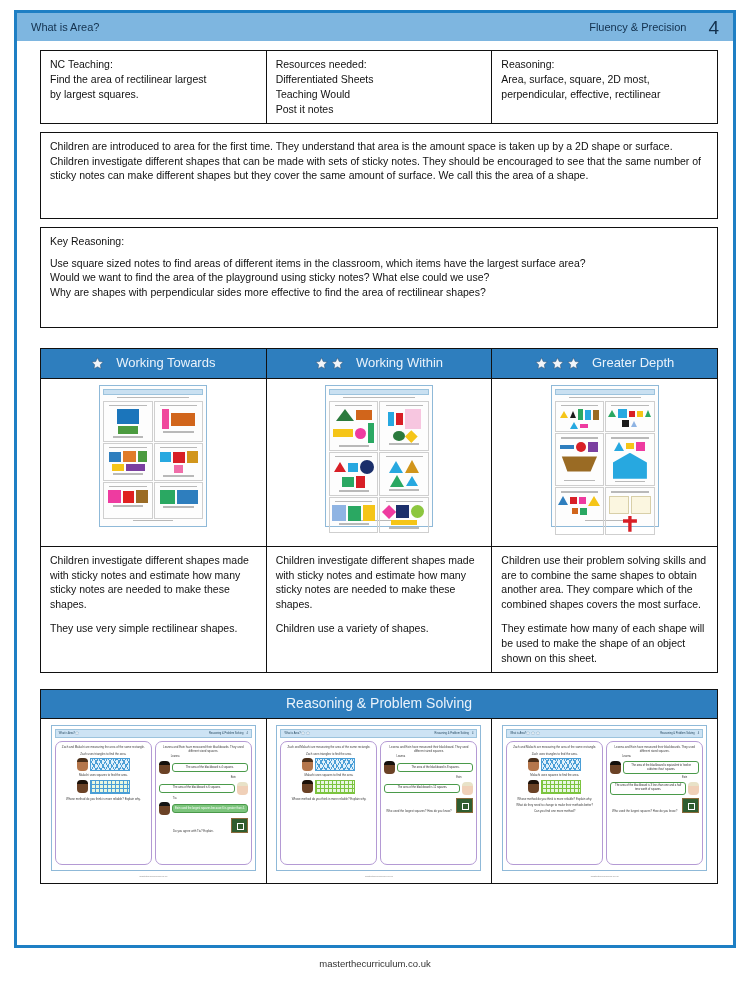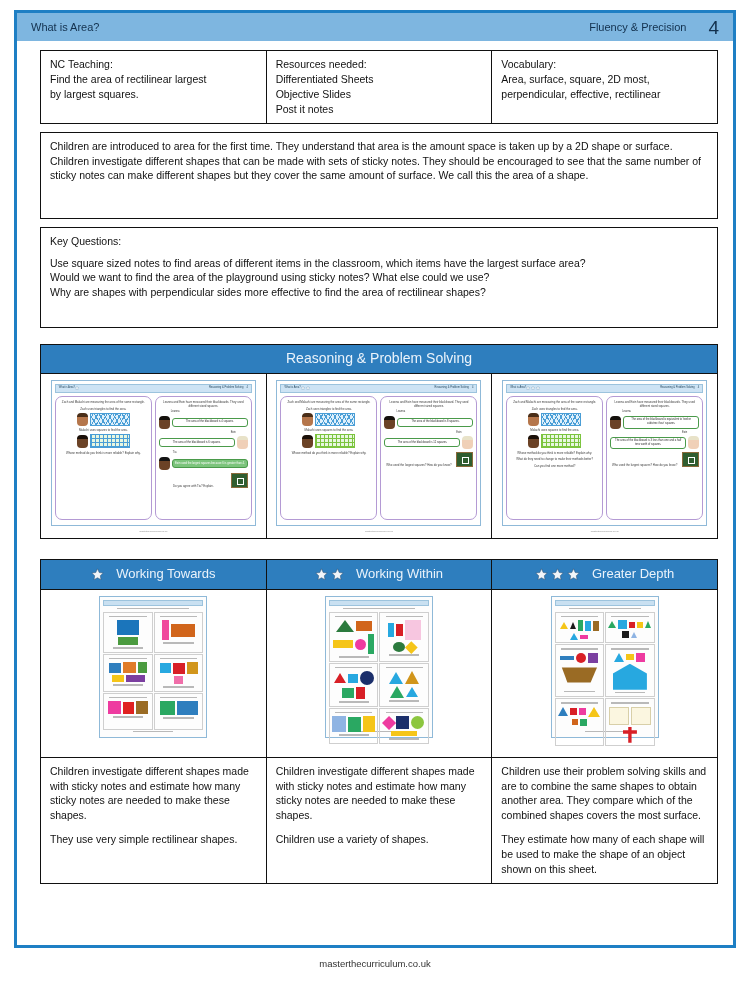--- a/index.html
+++ b/index.html
@@ -198,25 +198,25 @@
       <tbody>
           <tr class="info-row">
         <td>
           <div>NC Teaching:</div>
           <div>Find the area of rectilinear largest</div>
           <div>by largest squares.</div>
         </td>
         <td>
           <div>Resources needed:</div>
           <div>Differentiated Sheets</div>
-          <div>Objective Slides</div>
+          <div>Teaching Would</div>
           <div>Post it notes</div>
         </td>
         <td>
-          <div>Vocabulary:</div>
+          <div>Reasoning:</div>
           <div>Area, surface, square, 2D most,</div>
           <div>perpendicular, effective, rectilinear</div>
         </td>
       </tr>
     </tbody>
       </table>
 
     <table class="tbl" style="margin-top:8px">
       <tbody>
           <tr>
@@ -224,24 +224,304 @@
           <p>Children are introduced to area for the first time. They understand that area is the amount space is taken up by a 2D shape or surface. Children investigate different shapes that can be made with sets of sticky notes. They should be encouraged to see that the same number of sticky notes can make different shapes but they cover the same amount of surface. We call this the area of a shape.</p>
         </td>
       </tr>
     </tbody>
       </table>
 
     <table class="tbl" style="margin-top:8px">
       <tbody>
           <tr>
         <td class="kq-cell" style="height:100px">
-          <div class="kq-title">Key Questions:</div>
+          <div class="kq-title">Key Reasoning:</div>
           <div class="kq-line">Use square sized notes to find areas of different items in the classroom, which items have the largest surface area?</div>
           <div class="kq-line">Would we want to find the area of the playground using sticky notes? What else could we use?</div>
           <div class="kq-line">Why are shapes with perpendicular sides more effective to find the area of rectilinear shapes?</div>
+        </td>
+      </tr>
+    </tbody>
+      </table>
+
+    <table class="tbl" style="margin-top:20px">
+      <tbody>
+          <tr class="diff-head">
+        <td>
+          <div class="diff-head-inner">
+            <span class="stars" id="stars0">
+                  <svg class="star" viewBox="0 0 24 24">
+                    <path d="M12 1.5l3.2 6.9 7.3.9-5.4 5 1.4 7.2L12 18l-6.5 3.5 1.4-7.2-5.4-5 7.3-.9z" fill="#f2f6fa" stroke="#2e4d6b" stroke-width="0.9"></path>
+                  </svg>
+                </span>
+            <span>Working Towards</span>
+          </div>
+        </td>
+        <td>
+          <div class="diff-head-inner">
+            <span class="stars" id="stars1">
+                  <svg class="star" viewBox="0 0 24 24">
+                    <path d="M12 1.5l3.2 6.9 7.3.9-5.4 5 1.4 7.2L12 18l-6.5 3.5 1.4-7.2-5.4-5 7.3-.9z" fill="#f2f6fa" stroke="#2e4d6b" stroke-width="0.9"></path>
+                  </svg>
+                  <svg class="star" viewBox="0 0 24 24">
+                    <path d="M12 1.5l3.2 6.9 7.3.9-5.4 5 1.4 7.2L12 18l-6.5 3.5 1.4-7.2-5.4-5 7.3-.9z" fill="#f2f6fa" stroke="#2e4d6b" stroke-width="0.9"></path>
+                  </svg>
+                </span>
+            <span>Working Within</span>
+          </div>
+        </td>
+        <td>
+          <div class="diff-head-inner">
+            <span class="stars" id="stars2">
+                  <svg class="star" viewBox="0 0 24 24">
+                    <path d="M12 1.5l3.2 6.9 7.3.9-5.4 5 1.4 7.2L12 18l-6.5 3.5 1.4-7.2-5.4-5 7.3-.9z" fill="#f2f6fa" stroke="#2e4d6b" stroke-width="0.9"></path>
+                  </svg>
+                  <svg class="star" viewBox="0 0 24 24">
+                    <path d="M12 1.5l3.2 6.9 7.3.9-5.4 5 1.4 7.2L12 18l-6.5 3.5 1.4-7.2-5.4-5 7.3-.9z" fill="#f2f6fa" stroke="#2e4d6b" stroke-width="0.9"></path>
+                  </svg>
+                  <svg class="star" viewBox="0 0 24 24">
+                    <path d="M12 1.5l3.2 6.9 7.3.9-5.4 5 1.4 7.2L12 18l-6.5 3.5 1.4-7.2-5.4-5 7.3-.9z" fill="#f2f6fa" stroke="#2e4d6b" stroke-width="0.9"></path>
+                  </svg>
+                </span>
+            <span>Greater Depth</span>
+          </div>
+        </td>
+      </tr>
+      <tr>
+        <td class="thumb-cell">
+              <div class="ws" id="ws0">
+                <div class="ws-top"></div>
+                <div class="ws-title">
+                  <div class="tline" style="width:72%"></div>
+                </div>
+                <div class="ws-grid">
+                  <div class="ws-box">
+                    <div class="tline" style="width:86%"></div>
+                    <div class="shapes">
+                      <span class="sq" style="width:22px;height:15px;background:#1b75bb"></span>
+                      <span class="sq" style="width:20px;height:8px;background:#4b9b3f"></span>
+                    </div>
+                    <div class="tline" style="width:70%;margin-top:2px"></div>
+                  </div>
+                  <div class="ws-box">
+                    <div class="tline" style="width:86%"></div>
+                    <div class="shapes">
+                      <span class="sq" style="width:7px;height:20px;background:#f0489c"></span>
+                      <span class="sq" style="width:24px;height:13px;background:#d1651b"></span>
+                    </div>
+                    <div class="tline" style="width:70%;margin-top:2px"></div>
+                  </div>
+                  <div class="ws-box">
+                    <div class="tline" style="width:86%"></div>
+                    <div class="shapes">
+                      <span class="sq" style="width:12px;height:10px;background:#2e7ebe"></span>
+                      <span class="sq" style="width:13px;height:11px;background:#e07b28"></span>
+                      <span class="sq" style="width:9px;height:11px;background:#4b9b3f"></span>
+                      <span class="sq" style="width:12px;height:7px;background:#f5c518"></span>
+                      <span class="sq" style="width:19px;height:7px;background:#7b3fa0"></span>
+                    </div>
+                    <div class="tline" style="width:70%;margin-top:2px"></div>
+                  </div>
+                  <div class="ws-box">
+                    <div class="tline" style="width:86%"></div>
+                    <div class="shapes">
+                      <span class="sq" style="width:11px;height:10px;background:#27a8e0"></span>
+                      <span class="sq" style="width:12px;height:11px;background:#d81f26"></span>
+                      <span class="sq" style="width:11px;height:12px;background:#d1951b"></span>
+                      <span class="sq" style="width:9px;height:8px;background:#f06ea9"></span>
+                    </div>
+                    <div class="tline" style="width:70%;margin-top:2px"></div>
+                  </div>
+                  <div class="ws-box">
+                    <div class="tline" style="width:86%"></div>
+                    <div class="shapes">
+                      <span class="sq" style="width:13px;height:13px;background:#ee3ba0"></span>
+                      <span class="sq" style="width:11px;height:12px;background:#e02020"></span>
+                      <span class="sq" style="width:12px;height:13px;background:#9a6b24"></span>
+                    </div>
+                    <div class="tline" style="width:70%;margin-top:2px"></div>
+                  </div>
+                  <div class="ws-box">
+                    <div class="tline" style="width:86%"></div>
+                    <div class="shapes">
+                      <span class="sq" style="width:15px;height:14px;background:#2aa862"></span>
+                      <span class="sq" style="width:21px;height:14px;background:#2e7ebe"></span>
+                    </div>
+                    <div class="tline" style="width:70%;margin-top:2px"></div>
+                  </div>
+                </div>
+                <div class="ws-foot">
+                  <div class="tline" style="width:40%"></div>
+                </div>
+              </div>
+            </td>
+        <td class="thumb-cell">
+              <div class="ws" id="ws1">
+                <div class="ws-top"></div>
+                <div class="ws-title">
+                  <div class="tline" style="width:72%"></div>
+                </div>
+                <div class="ws-grid">
+                  <div class="ws-box">
+                    <div class="tline" style="width:86%"></div>
+                    <div class="shapes">
+                      <span class="tri" style="border-width:0 9px 12px 9px;border-color:transparent transparent #2b7a3d transparent"></span>
+                      <span class="sq" style="width:16px;height:10px;background:#d1651b"></span>
+                      <span class="sq" style="width:20px;height:8px;background:#f5c518"></span>
+                      <span class="circ" style="width:11px;height:11px;background:#ee3ba0"></span>
+                      <span class="sq" style="width:6px;height:20px;background:#2aa862"></span>
+                    </div>
+                    <div class="tline" style="width:70%;margin-top:2px"></div>
+                  </div>
+                  <div class="ws-box">
+                    <div class="tline" style="width:86%"></div>
+                    <div class="shapes">
+                      <span class="sq" style="width:6px;height:14px;background:#27a8e0"></span>
+                      <span class="sq" style="width:7px;height:12px;background:#d81f26"></span>
+                      <span class="sq" style="width:16px;height:20px;background:#f7c6e0"></span>
+                      <span class="circ" style="width:12px;height:10px;background:#2b7a3d"></span>
+                      <span style="display:block;width:8.64px;height:8.64px;background:#f5c518;transform:rotate(45deg)"></span>
+                    </div>
+                    <div class="tline" style="width:70%;margin-top:2px"></div>
+                  </div>
+                  <div class="ws-box">
+                    <div class="tline" style="width:86%"></div>
+                    <div class="shapes">
+                      <span class="tri" style="border-width:0 6px 10px 6px;border-color:transparent transparent #d81f26 transparent"></span>
+                      <span class="sq" style="width:10px;height:9px;background:#27a8e0"></span>
+                      <span class="circ" style="width:14px;height:14px;background:#1b2f6b"></span>
+                      <span class="sq" style="width:12px;height:10px;background:#2aa862"></span>
+                      <span class="sq" style="width:9px;height:12px;background:#d81f26"></span>
+                    </div>
+                    <div class="tline" style="width:70%;margin-top:2px"></div>
+                  </div>
+                  <div class="ws-box">
+                    <div class="tline" style="width:86%"></div>
+                    <div class="shapes">
+                      <span class="tri" style="border-width:0 7px 12px 7px;border-color:transparent transparent #27a8e0 transparent"></span>
+                      <span class="tri" style="border-width:0 7.5px 13px 7.5px;border-color:transparent transparent #d1951b transparent"></span>
+                      <span class="tri" style="border-width:0 7px 12px 7px;border-color:transparent transparent #2aa862 transparent"></span>
+                      <span class="tri" style="border-width:0 6px 10px 6px;border-color:transparent transparent #27a8e0 transparent"></span>
+                    </div>
+                    <div class="tline" style="width:70%;margin-top:2px"></div>
+                  </div>
+                  <div class="ws-box">
+                    <div class="tline" style="width:86%"></div>
+                    <div class="shapes">
+                      <span class="sq" style="width:14px;height:16px;background:#8fb4e3"></span>
+                      <span class="sq" style="width:13px;height:15px;background:#2aa862"></span>
+                      <span class="sq" style="width:12px;height:16px;background:#f5c518"></span>
+                    </div>
+                    <div class="tline" style="width:70%;margin-top:2px"></div>
+                  </div>
+                  <div class="ws-box">
+                    <div class="tline" style="width:86%"></div>
+                    <div class="shapes">
+                      <span style="display:block;width:10.08px;height:10.08px;background:#ee3ba0;transform:rotate(45deg)"></span>
+                      <span class="sq" style="width:13px;height:13px;background:#1b2f6b"></span>
+                      <span class="circ" style="width:13px;height:13px;background:#8cc63f"></span>
+                      <span class="sq" style="width:26px;height:5px;background:#f5c518"></span>
+                    </div>
+                    <div class="tline" style="width:70%;margin-top:2px"></div>
+                  </div>
+                </div>
+                <div class="ws-foot">
+                  <div class="tline" style="width:40%"></div>
+                </div>
+              </div>
+            </td>
+        <td class="thumb-cell">
+              <div class="ws" id="ws2">
+                <div class="ws-top"></div>
+                <div class="ws-title">
+                  <div class="tline" style="width:72%"></div>
+                </div>
+                <div class="ws-grid">
+                  <div class="ws-box">
+                    <div class="tline" style="width:86%"></div>
+                    <div class="shapes">
+                      <span class="tri" style="border-width:0 4px 7px 4px;border-color:transparent transparent #f5c518 transparent"></span>
+                      <span class="tri" style="border-width:0 3.5px 7px 3.5px;border-color:transparent transparent #1b1b1b transparent"></span>
+                      <span class="sq" style="width:5px;height:11px;background:#2aa862"></span>
+                      <span class="sq" style="width:6px;height:10px;background:#27a8e0"></span>
+                      <span class="sq" style="width:6px;height:10px;background:#9a6b24"></span>
+                      <span class="tri" style="border-width:0 4px 7px 4px;border-color:transparent transparent #27a8e0 transparent"></span>
+                      <span class="sq" style="width:8px;height:4px;background:#ee3ba0"></span>
+                    </div>
+                  </div>
+                  <div class="ws-box">
+                    <div class="tline" style="width:86%"></div>
+                    <div class="shapes">
+                      <span class="tri" style="border-width:0 4px 7px 4px;border-color:transparent transparent #2aa862 transparent"></span>
+                      <span class="sq" style="width:9px;height:9px;background:#27a8e0"></span>
+                      <span class="sq" style="width:6px;height:6px;background:#d81f26"></span>
+                      <span class="sq" style="width:6px;height:6px;background:#f5c518"></span>
+                      <span class="tri" style="border-width:0 3.5px 7px 3.5px;border-color:transparent transparent #2aa862 transparent"></span>
+                      <span class="sq" style="width:7px;height:7px;background:#1b1b1b"></span>
+                      <span class="tri" style="border-width:0 3.5px 6px 3.5px;border-color:transparent transparent #8fb4e3 transparent"></span>
+                    </div>
+                  </div>
+                  <div class="ws-box">
+                    <div class="tline" style="width:86%"></div>
+                    <div class="shapes">
+                      <span class="sq" style="width:14px;height:4px;background:#2e7ebe"></span>
+                      <span class="circ" style="width:10px;height:10px;background:#d81f26"></span>
+                      <span class="sq" style="width:10px;height:10px;background:#7b3fa0"></span>
+                      <span style="display:block;width:40px;height:24px;background:#9a6b24;clip-path:polygon(6% 12%,94% 12%,78% 74%,20% 74%);"></span>
+                    </div>
+                    <div class="tline" style="width:70%;margin-top:2px"></div>
+                  </div>
+                  <div class="ws-box">
+                    <div class="tline" style="width:86%"></div>
+                    <div class="shapes">
+                      <span class="tri" style="border-width:0 5px 9px 5px;border-color:transparent transparent #27a8e0 transparent"></span>
+                      <span class="sq" style="width:8px;height:6px;background:#f5c518"></span>
+                      <span class="sq" style="width:9px;height:9px;background:#ee3ba0"></span>
+                      <span style="display:block;width:34px;height:26px;background:#27a8e0;clip-path:polygon(50% 0,100% 38%,100% 100%,0 100%,0 38%);"></span>
+                    </div>
+                    <div class="tline" style="width:70%;margin-top:2px"></div>
+                  </div>
+                  <div class="ws-box">
+                    <div class="tline" style="width:86%"></div>
+                    <div class="shapes">
+                      <span class="tri" style="border-width:0 5.5px 9px 5.5px;border-color:transparent transparent #2e7ebe transparent"></span>
+                      <span class="sq" style="width:7px;height:7px;background:#d81f26"></span>
+                      <span class="sq" style="width:7px;height:7px;background:#ee3ba0"></span>
+                      <span class="tri" style="border-width:0 6px 10px 6px;border-color:transparent transparent #f5c518 transparent"></span>
+                      <span class="sq" style="width:6px;height:6px;background:#d1651b"></span>
+                      <span class="sq" style="width:7px;height:7px;background:#2aa862"></span>
+                    </div>
+                  </div>
+                  <div class="ws-box">
+                    <div class="tline" style="width:86%"></div>
+                    <div class="shapes">
+                      <span style="display:block;width:20px;height:18px;background:#fbf6e0;border:0.5px solid #d8cfa8;"></span>
+                      <span style="display:block;width:20px;height:18px;background:#fbf6e0;border:0.5px solid #d8cfa8;"></span>
+                      <span style="display:block;width:14px;height:16px;background:#d81f26;clip-path:polygon(38% 0,62% 0,62% 22%,100% 22%,100% 45%,62% 45%,62% 100%,38% 100%,38% 45%,0 45%,0 22%,38% 22%);"></span>
+                    </div>
+                  </div>
+                </div>
+                <div class="ws-foot">
+                  <div class="tline" style="width:40%"></div>
+                </div>
+              </div>
+            </td>
+      </tr>
+      <tr>
+        <td class="desc-cell">
+          <p>Children investigate different shapes made with sticky notes and estimate how many sticky notes are needed to make these shapes.</p>
+          <p>They use very simple rectilinear shapes.</p>
+        </td>
+        <td class="desc-cell">
+          <p>Children investigate different shapes made with sticky notes and estimate how many sticky notes are needed to make these shapes.</p>
+          <p>Children use a variety of shapes.</p>
+        </td>
+        <td class="desc-cell desc-top">
+          <p>Children use their problem solving skills and are to combine the same shapes to obtain another area. They compare which of the combined shapes covers the most surface.</p>
+          <p>They estimate how many of each shape will be used to make the shape of an object shown on this sheet.</p>
         </td>
       </tr>
     </tbody>
       </table>
 
     <table class="tbl" style="margin-top:16px">
       <tbody>
           <tr class="rps-head">
         <td colspan="3">
           <div class="rps-head-inner">Reasoning &amp; Problem Solving</div>
@@ -414,296 +694,16 @@
                     </div>
                   </div>
                 </div>
                 <div style="text-align:center;margin-top:1px"><span style="font-size:2.4px;color:#888">masterthecurriculum.co.uk</span></div>
               </div>
             </td>
       </tr>
     </tbody>
       </table>
 
-    <table class="tbl" style="margin-top:20px">
-      <tbody>
-          <tr class="diff-head">
-        <td>
-          <div class="diff-head-inner">
-            <span class="stars" id="stars0">
-                  <svg class="star" viewBox="0 0 24 24">
-                    <path d="M12 1.5l3.2 6.9 7.3.9-5.4 5 1.4 7.2L12 18l-6.5 3.5 1.4-7.2-5.4-5 7.3-.9z" fill="#f2f6fa" stroke="#2e4d6b" stroke-width="0.9"></path>
-                  </svg>
-                </span>
-            <span>Working Towards</span>
-          </div>
-        </td>
-        <td>
-          <div class="diff-head-inner">
-            <span class="stars" id="stars1">
-                  <svg class="star" viewBox="0 0 24 24">
-                    <path d="M12 1.5l3.2 6.9 7.3.9-5.4 5 1.4 7.2L12 18l-6.5 3.5 1.4-7.2-5.4-5 7.3-.9z" fill="#f2f6fa" stroke="#2e4d6b" stroke-width="0.9"></path>
-                  </svg>
-                  <svg class="star" viewBox="0 0 24 24">
-                    <path d="M12 1.5l3.2 6.9 7.3.9-5.4 5 1.4 7.2L12 18l-6.5 3.5 1.4-7.2-5.4-5 7.3-.9z" fill="#f2f6fa" stroke="#2e4d6b" stroke-width="0.9"></path>
-                  </svg>
-                </span>
-            <span>Working Within</span>
-          </div>
-        </td>
-        <td>
-          <div class="diff-head-inner">
-            <span class="stars" id="stars2">
-                  <svg class="star" viewBox="0 0 24 24">
-                    <path d="M12 1.5l3.2 6.9 7.3.9-5.4 5 1.4 7.2L12 18l-6.5 3.5 1.4-7.2-5.4-5 7.3-.9z" fill="#f2f6fa" stroke="#2e4d6b" stroke-width="0.9"></path>
-                  </svg>
-                  <svg class="star" viewBox="0 0 24 24">
-                    <path d="M12 1.5l3.2 6.9 7.3.9-5.4 5 1.4 7.2L12 18l-6.5 3.5 1.4-7.2-5.4-5 7.3-.9z" fill="#f2f6fa" stroke="#2e4d6b" stroke-width="0.9"></path>
-                  </svg>
-                  <svg class="star" viewBox="0 0 24 24">
-                    <path d="M12 1.5l3.2 6.9 7.3.9-5.4 5 1.4 7.2L12 18l-6.5 3.5 1.4-7.2-5.4-5 7.3-.9z" fill="#f2f6fa" stroke="#2e4d6b" stroke-width="0.9"></path>
-                  </svg>
-                </span>
-            <span>Greater Depth</span>
-          </div>
-        </td>
-      </tr>
-      <tr>
-        <td class="thumb-cell">
-              <div class="ws" id="ws0">
-                <div class="ws-top"></div>
-                <div class="ws-title">
-                  <div class="tline" style="width:72%"></div>
-                </div>
-                <div class="ws-grid">
-                  <div class="ws-box">
-                    <div class="tline" style="width:86%"></div>
-                    <div class="shapes">
-                      <span class="sq" style="width:22px;height:15px;background:#1b75bb"></span>
-                      <span class="sq" style="width:20px;height:8px;background:#4b9b3f"></span>
-                    </div>
-                    <div class="tline" style="width:70%;margin-top:2px"></div>
-                  </div>
-                  <div class="ws-box">
-                    <div class="tline" style="width:86%"></div>
-                    <div class="shapes">
-                      <span class="sq" style="width:7px;height:20px;background:#f0489c"></span>
-                      <span class="sq" style="width:24px;height:13px;background:#d1651b"></span>
-                    </div>
-                    <div class="tline" style="width:70%;margin-top:2px"></div>
-                  </div>
-                  <div class="ws-box">
-                    <div class="tline" style="width:86%"></div>
-                    <div class="shapes">
-                      <span class="sq" style="width:12px;height:10px;background:#2e7ebe"></span>
-                      <span class="sq" style="width:13px;height:11px;background:#e07b28"></span>
-                      <span class="sq" style="width:9px;height:11px;background:#4b9b3f"></span>
-                      <span class="sq" style="width:12px;height:7px;background:#f5c518"></span>
-                      <span class="sq" style="width:19px;height:7px;background:#7b3fa0"></span>
-                    </div>
-                    <div class="tline" style="width:70%;margin-top:2px"></div>
-                  </div>
-                  <div class="ws-box">
-                    <div class="tline" style="width:86%"></div>
-                    <div class="shapes">
-                      <span class="sq" style="width:11px;height:10px;background:#27a8e0"></span>
-                      <span class="sq" style="width:12px;height:11px;background:#d81f26"></span>
-                      <span class="sq" style="width:11px;height:12px;background:#d1951b"></span>
-                      <span class="sq" style="width:9px;height:8px;background:#f06ea9"></span>
-                    </div>
-                    <div class="tline" style="width:70%;margin-top:2px"></div>
-                  </div>
-                  <div class="ws-box">
-                    <div class="tline" style="width:86%"></div>
-                    <div class="shapes">
-                      <span class="sq" style="width:13px;height:13px;background:#ee3ba0"></span>
-                      <span class="sq" style="width:11px;height:12px;background:#e02020"></span>
-                      <span class="sq" style="width:12px;height:13px;background:#9a6b24"></span>
-                    </div>
-                    <div class="tline" style="width:70%;margin-top:2px"></div>
-                  </div>
-                  <div class="ws-box">
-                    <div class="tline" style="width:86%"></div>
-                    <div class="shapes">
-                      <span class="sq" style="width:15px;height:14px;background:#2aa862"></span>
-                      <span class="sq" style="width:21px;height:14px;background:#2e7ebe"></span>
-                    </div>
-                    <div class="tline" style="width:70%;margin-top:2px"></div>
-                  </div>
-                </div>
-                <div class="ws-foot">
-                  <div class="tline" style="width:40%"></div>
-                </div>
-              </div>
-            </td>
-        <td class="thumb-cell">
-              <div class="ws" id="ws1">
-                <div class="ws-top"></div>
-                <div class="ws-title">
-                  <div class="tline" style="width:72%"></div>
-                </div>
-                <div class="ws-grid">
-                  <div class="ws-box">
-                    <div class="tline" style="width:86%"></div>
-                    <div class="shapes">
-                      <span class="tri" style="border-width:0 9px 12px 9px;border-color:transparent transparent #2b7a3d transparent"></span>
-                      <span class="sq" style="width:16px;height:10px;background:#d1651b"></span>
-                      <span class="sq" style="width:20px;height:8px;background:#f5c518"></span>
-                      <span class="circ" style="width:11px;height:11px;background:#ee3ba0"></span>
-                      <span class="sq" style="width:6px;height:20px;background:#2aa862"></span>
-                    </div>
-                    <div class="tline" style="width:70%;margin-top:2px"></div>
-                  </div>
-                  <div class="ws-box">
-                    <div class="tline" style="width:86%"></div>
-                    <div class="shapes">
-                      <span class="sq" style="width:6px;height:14px;background:#27a8e0"></span>
-                      <span class="sq" style="width:7px;height:12px;background:#d81f26"></span>
-                      <span class="sq" style="width:16px;height:20px;background:#f7c6e0"></span>
-                      <span class="circ" style="width:12px;height:10px;background:#2b7a3d"></span>
-                      <span style="display:block;width:8.64px;height:8.64px;background:#f5c518;transform:rotate(45deg)"></span>
-                    </div>
-                    <div class="tline" style="width:70%;margin-top:2px"></div>
-                  </div>
-                  <div class="ws-box">
-                    <div class="tline" style="width:86%"></div>
-                    <div class="shapes">
-                      <span class="tri" style="border-width:0 6px 10px 6px;border-color:transparent transparent #d81f26 transparent"></span>
-                      <span class="sq" style="width:10px;height:9px;background:#27a8e0"></span>
-                      <span class="circ" style="width:14px;height:14px;background:#1b2f6b"></span>
-                      <span class="sq" style="width:12px;height:10px;background:#2aa862"></span>
-                      <span class="sq" style="width:9px;height:12px;background:#d81f26"></span>
-                    </div>
-                    <div class="tline" style="width:70%;margin-top:2px"></div>
-                  </div>
-                  <div class="ws-box">
-                    <div class="tline" style="width:86%"></div>
-                    <div class="shapes">
-                      <span class="tri" style="border-width:0 7px 12px 7px;border-color:transparent transparent #27a8e0 transparent"></span>
-                      <span class="tri" style="border-width:0 7.5px 13px 7.5px;border-color:transparent transparent #d1951b transparent"></span>
-                      <span class="tri" style="border-width:0 7px 12px 7px;border-color:transparent transparent #2aa862 transparent"></span>
-                      <span class="tri" style="border-width:0 6px 10px 6px;border-color:transparent transparent #27a8e0 transparent"></span>
-                    </div>
-                    <div class="tline" style="width:70%;margin-top:2px"></div>
-                  </div>
-                  <div class="ws-box">
-                    <div class="tline" style="width:86%"></div>
-                    <div class="shapes">
-                      <span class="sq" style="width:14px;height:16px;background:#8fb4e3"></span>
-                      <span class="sq" style="width:13px;height:15px;background:#2aa862"></span>
-                      <span class="sq" style="width:12px;height:16px;background:#f5c518"></span>
-                    </div>
-                    <div class="tline" style="width:70%;margin-top:2px"></div>
-                  </div>
-                  <div class="ws-box">
-                    <div class="tline" style="width:86%"></div>
-                    <div class="shapes">
-                      <span style="display:block;width:10.08px;height:10.08px;background:#ee3ba0;transform:rotate(45deg)"></span>
-                      <span class="sq" style="width:13px;height:13px;background:#1b2f6b"></span>
-                      <span class="circ" style="width:13px;height:13px;background:#8cc63f"></span>
-                      <span class="sq" style="width:26px;height:5px;background:#f5c518"></span>
-                    </div>
-                    <div class="tline" style="width:70%;margin-top:2px"></div>
-                  </div>
-                </div>
-                <div class="ws-foot">
-                  <div class="tline" style="width:40%"></div>
-                </div>
-              </div>
-            </td>
-        <td class="thumb-cell">
-              <div class="ws" id="ws2">
-                <div class="ws-top"></div>
-                <div class="ws-title">
-                  <div class="tline" style="width:72%"></div>
-                </div>
-                <div class="ws-grid">
-                  <div class="ws-box">
-                    <div class="tline" style="width:86%"></div>
-                    <div class="shapes">
-                      <span class="tri" style="border-width:0 4px 7px 4px;border-color:transparent transparent #f5c518 transparent"></span>
-                      <span class="tri" style="border-width:0 3.5px 7px 3.5px;border-color:transparent transparent #1b1b1b transparent"></span>
-                      <span class="sq" style="width:5px;height:11px;background:#2aa862"></span>
-                      <span class="sq" style="width:6px;height:10px;background:#27a8e0"></span>
-                      <span class="sq" style="width:6px;height:10px;background:#9a6b24"></span>
-                      <span class="tri" style="border-width:0 4px 7px 4px;border-color:transparent transparent #27a8e0 transparent"></span>
-                      <span class="sq" style="width:8px;height:4px;background:#ee3ba0"></span>
-                    </div>
-                  </div>
-                  <div class="ws-box">
-                    <div class="tline" style="width:86%"></div>
-                    <div class="shapes">
-                      <span class="tri" style="border-width:0 4px 7px 4px;border-color:transparent transparent #2aa862 transparent"></span>
-                      <span class="sq" style="width:9px;height:9px;background:#27a8e0"></span>
-                      <span class="sq" style="width:6px;height:6px;background:#d81f26"></span>
-                      <span class="sq" style="width:6px;height:6px;background:#f5c518"></span>
-                      <span class="tri" style="border-width:0 3.5px 7px 3.5px;border-color:transparent transparent #2aa862 transparent"></span>
-                      <span class="sq" style="width:7px;height:7px;background:#1b1b1b"></span>
-                      <span class="tri" style="border-width:0 3.5px 6px 3.5px;border-color:transparent transparent #8fb4e3 transparent"></span>
-                    </div>
-                  </div>
-                  <div class="ws-box">
-                    <div class="tline" style="width:86%"></div>
-                    <div class="shapes">
-                      <span class="sq" style="width:14px;height:4px;background:#2e7ebe"></span>
-                      <span class="circ" style="width:10px;height:10px;background:#d81f26"></span>
-                      <span class="sq" style="width:10px;height:10px;background:#7b3fa0"></span>
-                      <span style="display:block;width:40px;height:24px;background:#9a6b24;clip-path:polygon(6% 12%,94% 12%,78% 74%,20% 74%);"></span>
-                    </div>
-                    <div class="tline" style="width:70%;margin-top:2px"></div>
-                  </div>
-                  <div class="ws-box">
-                    <div class="tline" style="width:86%"></div>
-                    <div class="shapes">
-                      <span class="tri" style="border-width:0 5px 9px 5px;border-color:transparent transparent #27a8e0 transparent"></span>
-                      <span class="sq" style="width:8px;height:6px;background:#f5c518"></span>
-                      <span class="sq" style="width:9px;height:9px;background:#ee3ba0"></span>
-                      <span style="display:block;width:34px;height:26px;background:#27a8e0;clip-path:polygon(50% 0,100% 38%,100% 100%,0 100%,0 38%);"></span>
-                    </div>
-                    <div class="tline" style="width:70%;margin-top:2px"></div>
-                  </div>
-                  <div class="ws-box">
-                    <div class="tline" style="width:86%"></div>
-                    <div class="shapes">
-                      <span class="tri" style="border-width:0 5.5px 9px 5.5px;border-color:transparent transparent #2e7ebe transparent"></span>
-                      <span class="sq" style="width:7px;height:7px;background:#d81f26"></span>
-                      <span class="sq" style="width:7px;height:7px;background:#ee3ba0"></span>
-                      <span class="tri" style="border-width:0 6px 10px 6px;border-color:transparent transparent #f5c518 transparent"></span>
-                      <span class="sq" style="width:6px;height:6px;background:#d1651b"></span>
-                      <span class="sq" style="width:7px;height:7px;background:#2aa862"></span>
-                    </div>
-                  </div>
-                  <div class="ws-box">
-                    <div class="tline" style="width:86%"></div>
-                    <div class="shapes">
-                      <span style="display:block;width:20px;height:18px;background:#fbf6e0;border:0.5px solid #d8cfa8;"></span>
-                      <span style="display:block;width:20px;height:18px;background:#fbf6e0;border:0.5px solid #d8cfa8;"></span>
-                      <span style="display:block;width:14px;height:16px;background:#d81f26;clip-path:polygon(38% 0,62% 0,62% 22%,100% 22%,100% 45%,62% 45%,62% 100%,38% 100%,38% 45%,0 45%,0 22%,38% 22%);"></span>
-                    </div>
-                  </div>
-                </div>
-                <div class="ws-foot">
-                  <div class="tline" style="width:40%"></div>
-                </div>
-              </div>
-            </td>
-      </tr>
-      <tr>
-        <td class="desc-cell">
-          <p>Children investigate different shapes made with sticky notes and estimate how many sticky notes are needed to make these shapes.</p>
-          <p>They use very simple rectilinear shapes.</p>
-        </td>
-        <td class="desc-cell">
-          <p>Children investigate different shapes made with sticky notes and estimate how many sticky notes are needed to make these shapes.</p>
-          <p>Children use a variety of shapes.</p>
-        </td>
-        <td class="desc-cell desc-top">
-          <p>Children use their problem solving skills and are to combine the same shapes to obtain another area. They compare which of the combined shapes covers the most surface.</p>
-          <p>They estimate how many of each shape will be used to make the shape of an object shown on this sheet.</p>
-        </td>
-      </tr>
-    </tbody>
-      </table>
-
   </div>
 
   <div class="footer">masterthecurriculum.co.uk</div>
 </div>
 
 </body></html>

